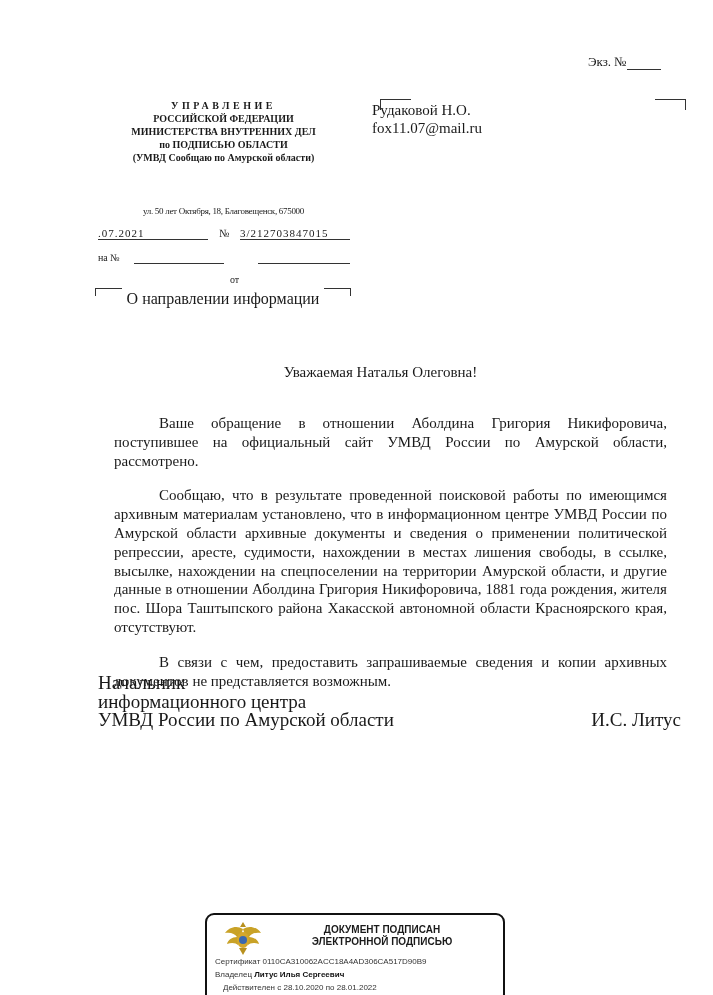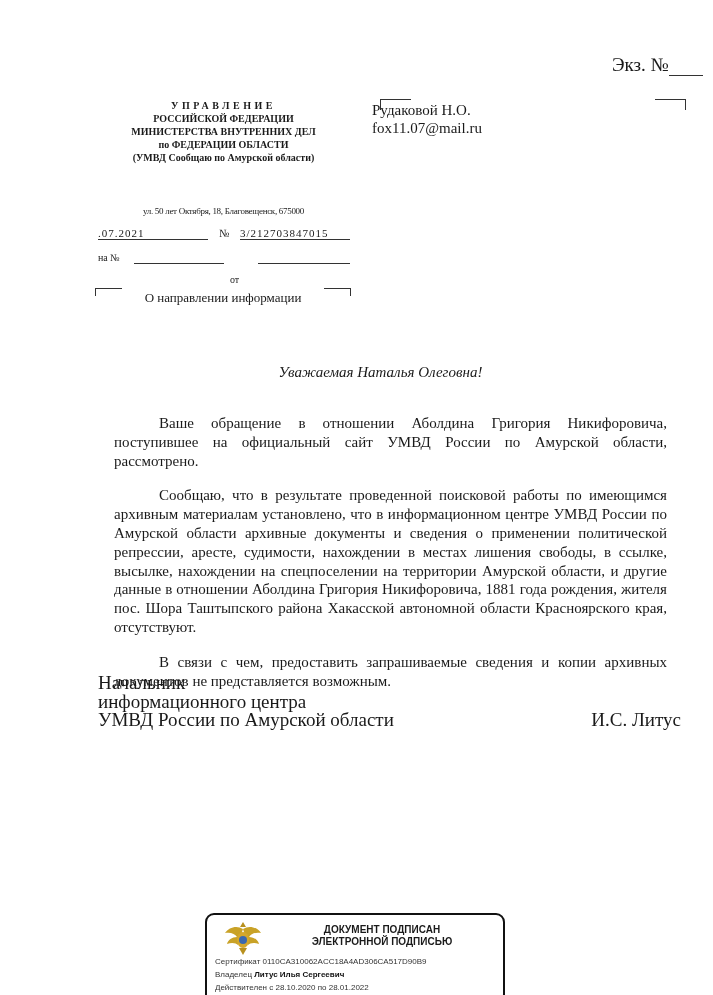--- a/index.html
+++ b/index.html
@@ -1,39 +1,39 @@
 <!DOCTYPE html>
 <html><head>
 <meta charset="utf-8">
 <style>
   html, body { margin: 0; padding: 0; background: #ffffff; }
   body { width: 713px; height: 995px; position: relative; overflow: hidden;
          font-family: "Liberation Serif", "DejaVu Serif", serif; color: #1a1a1a; }
   .abs { position: absolute; }
 
-  .copy-no { left: 612px; top: 54px; font-size: 19px; }
+  .copy-no { left: 588px; top: 54px; font-size: 13px; }
   .copy-no .blank { display: inline-block; width: 34px; border-bottom: 1px solid #333; height: 13px; vertical-align: bottom; }
 
   .corner { position: absolute; border-color: #333; border-style: solid; border-width: 0; }
 
   .org { left: 96px; top: 99px; width: 255px; text-align: center; font-weight: bold; font-size: 10px; line-height: 13px; }
   .org .ministry-short { letter-spacing: 4px; margin-bottom: 11px; }
   .org .upr { letter-spacing: 3.5px; }
   .address { left: 96px; top: 206px; width: 255px; text-align: center; font-size: 9px; letter-spacing: -0.3px; }
 
   .date-row { left: 98px; top: 227px; width: 252px; height: 16px; font-size: 11px; }
   .date-row .ul { position: absolute; border-bottom: 1px solid #333; letter-spacing: 1px; }
   .ref-row { left: 98px; top: 251px; width: 252px; height: 16px; font-size: 10px; }
   .ref-row .ul { position: absolute; border-bottom: 1px solid #333; height: 12px; }
 
-  .subject { left: 95px; top: 290px; width: 256px; text-align: center; font-size: 13px; }
+  .subject { left: 95px; top: 290px; width: 256px; text-align: center; font-size: 16px; }
 
   .recipient { left: 372px; top: 101px; font-size: 15px; line-height: 18px; }
 
-  .greeting { left: 0; top: 364px; width: 713px; text-align: center; font-size: 15px; padding-left: 48px; box-sizing: border-box; font-style: italic; }
+  .greeting { left: 0; top: 364px; width: 713px; text-align: center; font-size: 15px; padding-left: 48px; box-sizing: border-box; }
 
   .body-text { left: 98px; top: 398px; width: 585px; font-size: 15px; line-height: 18.8px; text-align: justify; }
   .body-text p { margin: 16px; text-indent: 45px; }
 
   .signature { left: 98px; top: 674px; width: 585px; font-size: 19px; line-height: 18.5px; }
   .signature .name { position: absolute; right: 2px; bottom: 0; }
 
   .stamp { left: 205px; top: 913px; width: 300px; height: 90px; border: 2px solid #111; border-radius: 9px; box-sizing: border-box; font-family: "Liberation Sans", "DejaVu Sans", sans-serif; }
   .stamp .title { position: absolute; left: 80px; top: 9px; width: 190px; text-align: center; font-weight: bold; font-size: 10px; line-height: 12px; }
   .stamp .emblem { position: absolute; left: 16px; top: 6px; width: 40px; height: 36px; }
@@ -44,21 +44,21 @@
 <body>
 
 <div class="abs copy-no">
   <span>Экз. №</span><span class="blank"></span>
 </div>
 
 <div class="abs org">
   <div class="upr">УПРАВЛЕНИЕ</div>
   <div>РОССИЙСКОЙ ФЕДЕРАЦИИ</div>
   <div>МИНИСТЕРСТВА ВНУТРЕННИХ ДЕЛ</div>
-  <div>по ФЕДЕРАЦИИ ОБЛАСТИ</div>
+  <div>по ПОДПИСЬЮ ОБЛАСТИ</div>
   <div>(УМВД Сообщаю по Амурской области)</div>
 </div>
 <div class="abs address">ул. 50 лет Октября, 18, Благовещенск, 675000</div>
 
 <div class="abs date-row">
   <span class="ul" style="left:0;width:110px;top:0;">.07.2021</span>
   <span style="position:absolute;left:121px;top:0;">№</span>
   <span class="ul" style="left:142px;width:110px;top:0;">3/212703847015</span>
 </div>
 <div class="abs ref-row">
@@ -110,14 +110,14 @@
     <div>ЭЛЕКТРОННОЙ ПОДПИСЬЮ</div>
   </div>
   <div class="line" style="top:42px;">
     <span>Сертификат</span>
     <span>0110CA310062ACC18A4AD306CA517D90B9</span>
   </div>
   <div class="line" style="top:55px;">
     <span>Владелец</span>
     <b>Литус Илья Сергеевич</b>
   </div>
-  <div class="line" style="top:68px;">Действителен с 28.10.2020 по 28.01.2022</div>
+  <div class="line" style="top:68px;margin-left:8px;">Действителен с 28.10.2020 по 28.01.2022</div>
 </div>
 
 </body></html>

